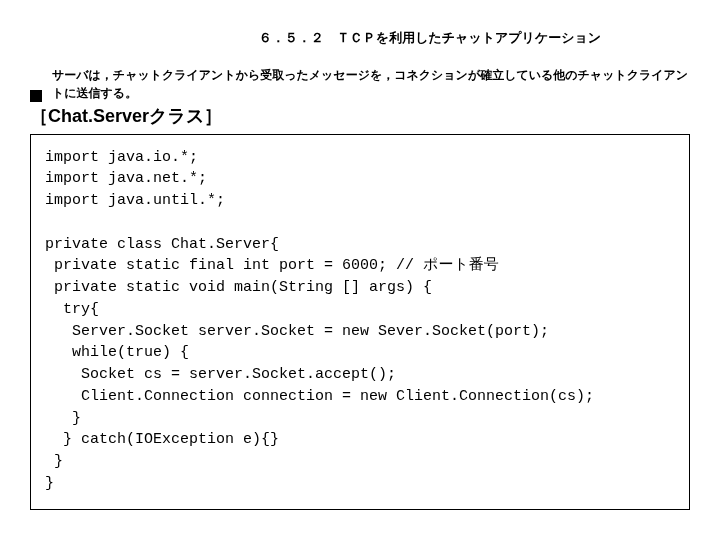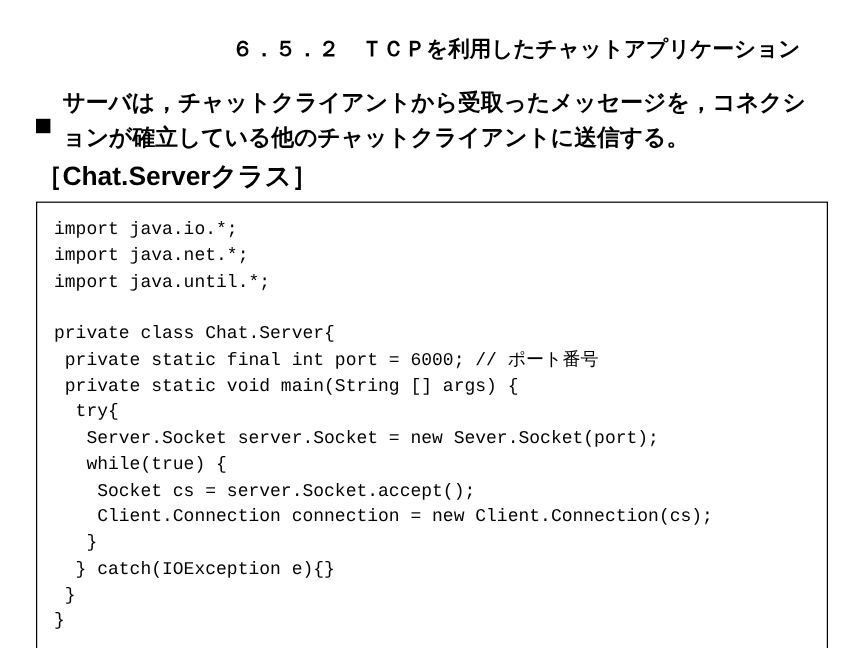--- a/index.html
+++ b/index.html
@@ -10,46 +10,46 @@
     background: #fff;
     font-family: "MS Gothic", "Meiryo", sans-serif;
     font-size: 15px;
     color: #000;
     box-sizing: border-box;
     position: relative;
   }
   .title-block {
     text-align: center;
     font-weight: bold;
-    font-size: 18px;
+    font-size: 13px;
     margin-top: 28px;
     line-height: 1.5;
     padding-left: 180px;
     padding-right: 40px;
   }
   .bullet-row {
     display: flex;
-    align-items: center;
+    align-items: flex-end;
     margin: 18px 30px 0 30px;
     font-weight: bold;
-    font-size: 19px;
+    font-size: 12px;
     line-height: 1.5;
   }
   .bullet {
     width: 12px;
     height: 12px;
     background: #000;
     margin-top: 6px;
     margin-right: 10px;
     flex-shrink: 0;
   }
   .class-label {
     margin: 2px 30px 6px 30px;
     font-weight: bold;
-    font-size: 22px;
+    font-size: 18px;
   }
   .code-box {
     margin: 0 30px 0 30px;
     border: 1px solid #000;
     padding: 12px 14px 14px 14px;
     font-family: "Courier New", monospace;
     font-size: 15px;
     line-height: 1.45;
     white-space: pre;
     overflow: hidden;

